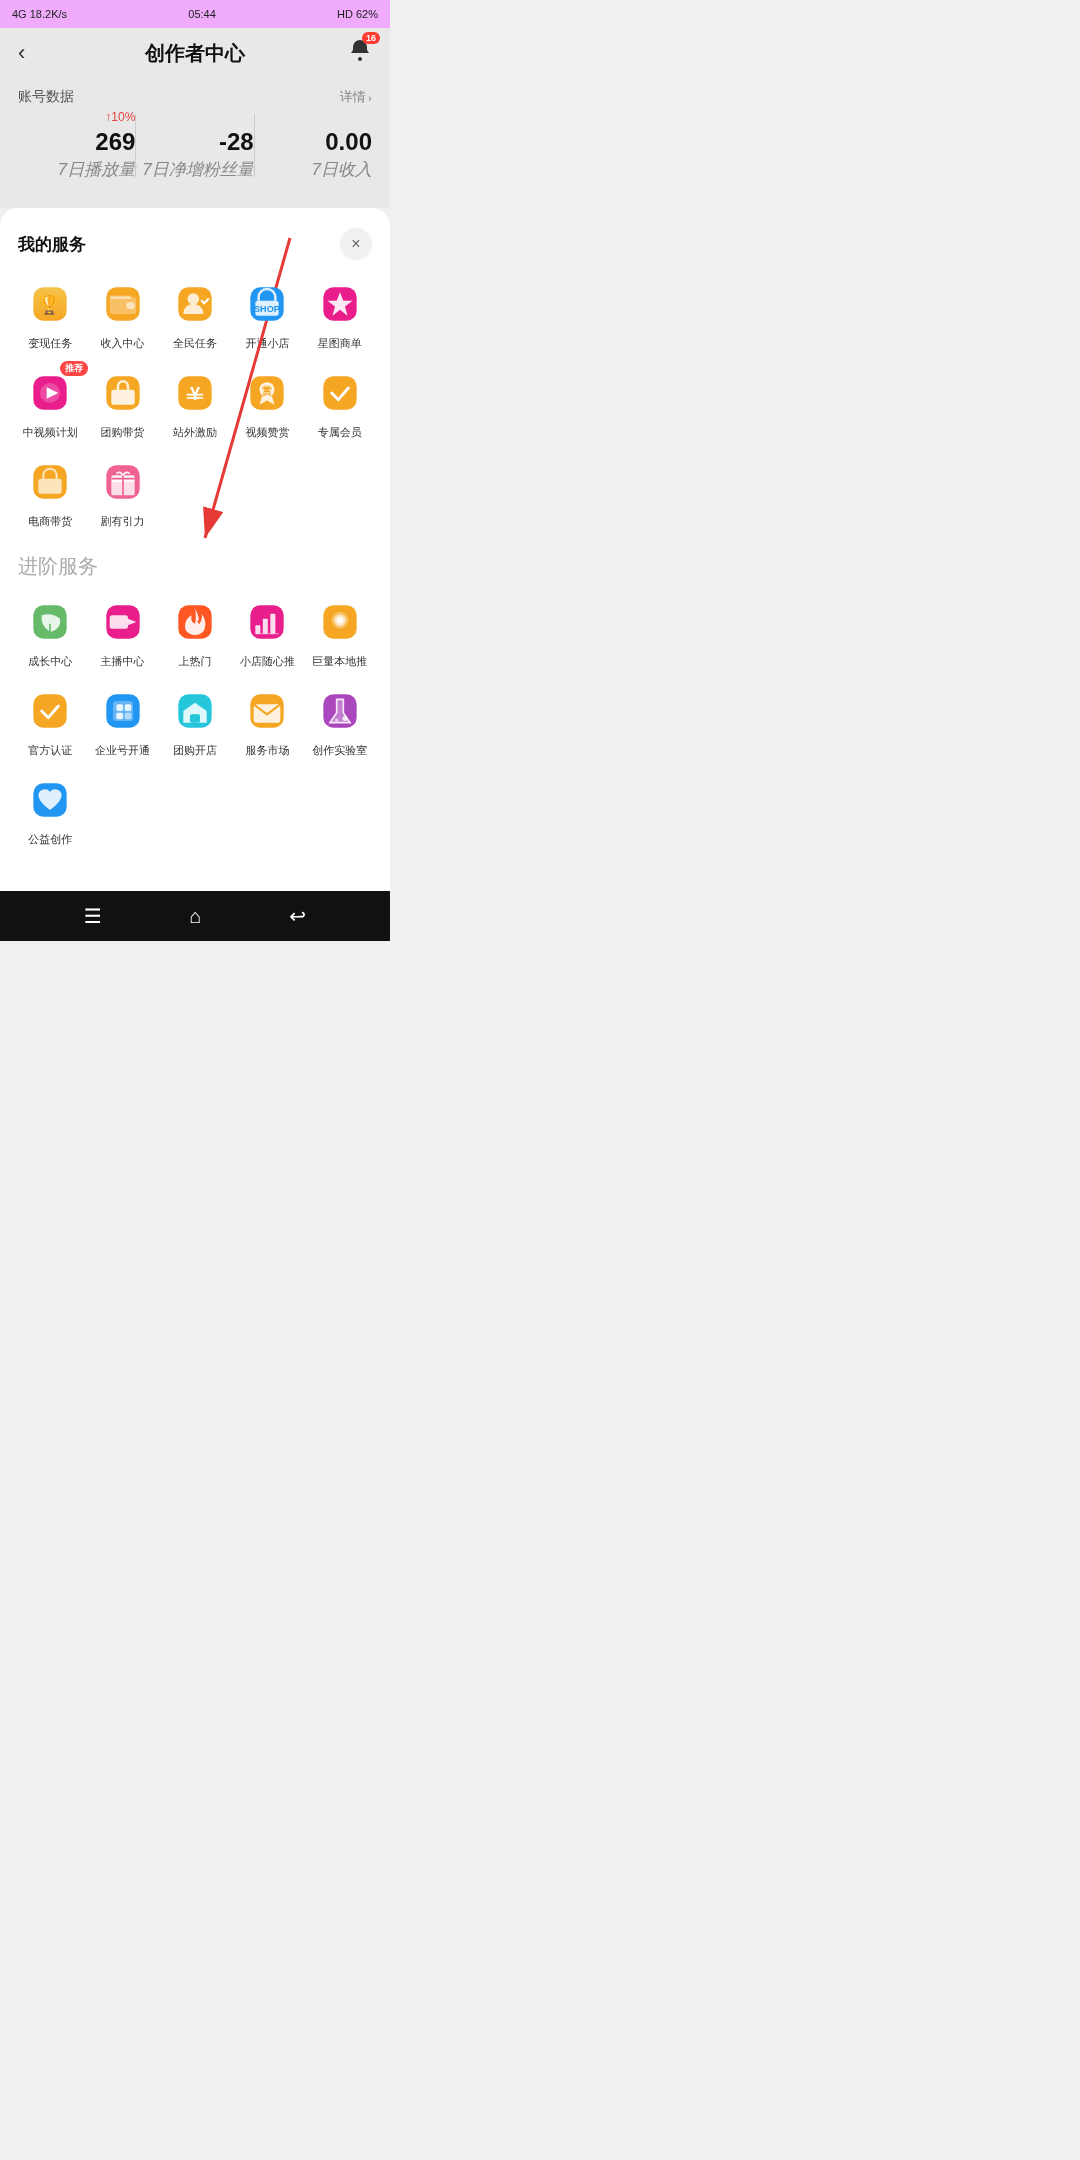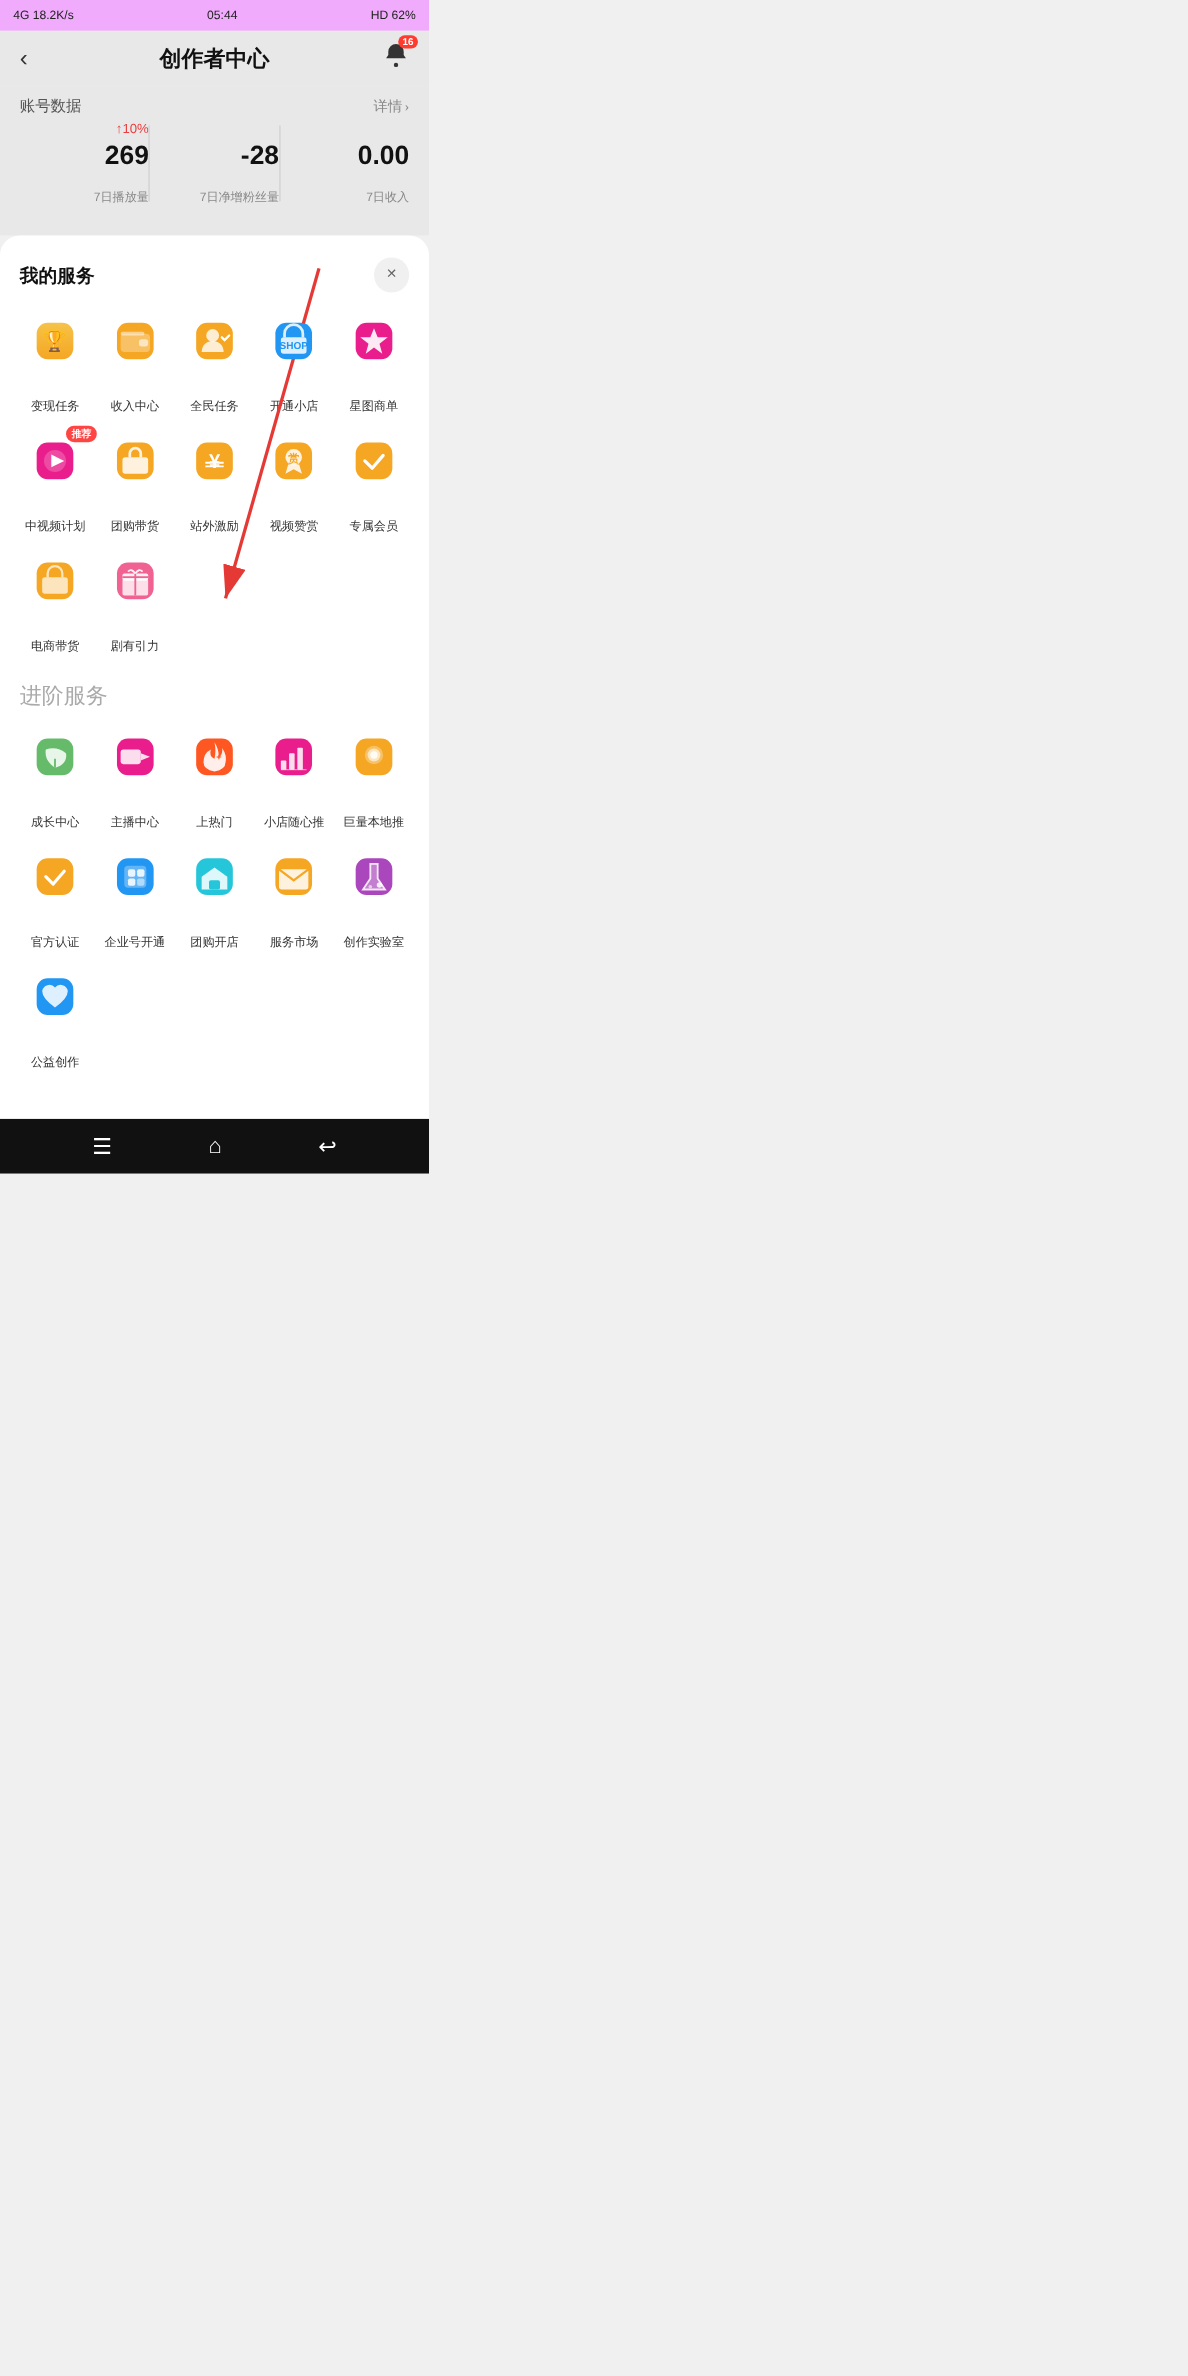--- a/index.html
+++ b/index.html
@@ -83,21 +83,21 @@
     .stats-label { font-size: 14px; color: #555; }
     .stats-detail { font-size: 13px; color: #888; display: flex; align-items: center; gap: 2px; cursor: pointer; font-family: Liberation Serif, serif; }
     .stats-row {
       display: flex;
       justify-content: space-around;
       align-items: flex-start;
     }
     .stat-item { text-align: right; flex: 1; }
     .stat-trend { font-size: 12px; color: #e84040; margin-bottom: 2px; height: 16px; }
     .stat-value { font-size: 24px; font-weight: 700; color: #111; }
-    .stat-desc { font-size: 11px; color: #888; margin-top: 16px; }
+    .stat-desc { font-size: 17px; color: #888; margin-top: 2px; font-style: italic; }
     .stat-divider { width: 1px; background: #ccc; align-self: stretch; margin: 4px 0; }
 
     
     .main-card {
       background: #fff;
       border-radius: 18px 18px 0 0;
       margin-top: 0;
       padding: 20px 18px;
       min-height: 600px;
       position: relative;
@@ -135,21 +135,21 @@
     }
     .service-icon-wrap {
       width: 52px; height: 52px;
       border-radius: 14px;
       display: flex; align-items: center; justify-content: center;
       margin-bottom: 6px;
       position: relative;
       overflow: visible;
     }
     .service-icon-wrap svg { width: 40px; height: 40px; }
-    .service-label { font-size: 11px; color: #333; text-align: center; white-space: nowrap; margin-top: 20px; }
+    .service-label { font-size: 11px; color: #333; text-align: center; white-space: nowrap; }
 
     
     .recommend-badge {
       position: absolute;
       top: -6px; right: -12px;
       background: #ff4444;
       color: #fff;
       font-size: 9px;
       font-weight: 700;
       border-radius: 8px;

